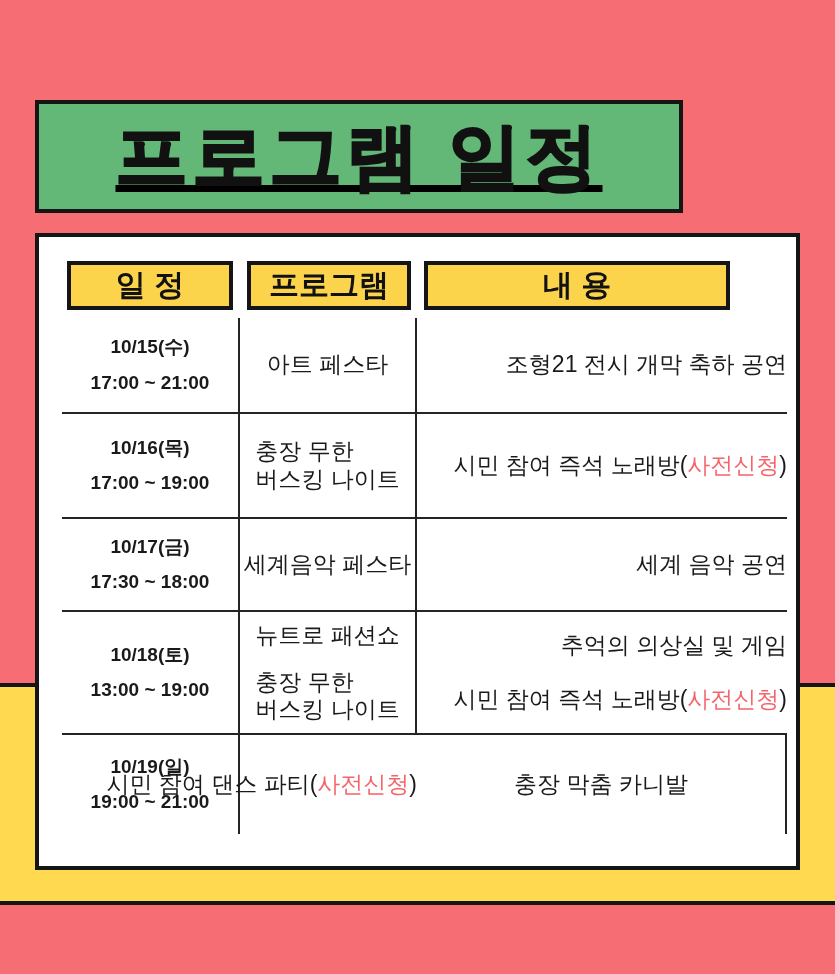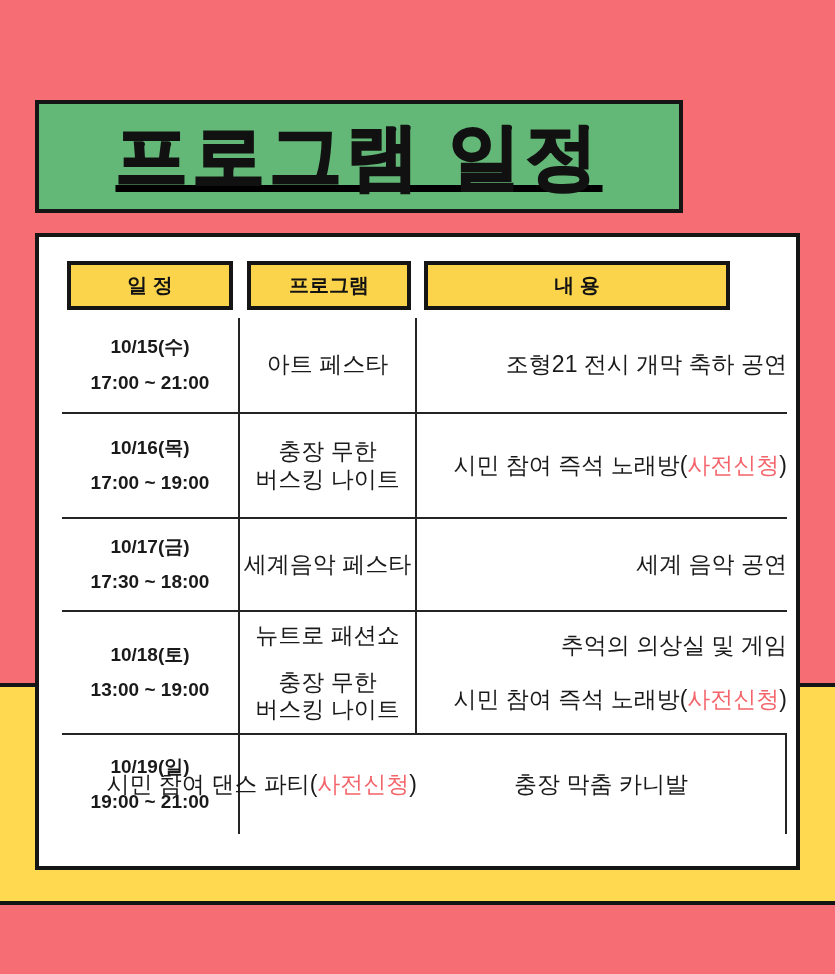--- a/index.html
+++ b/index.html
@@ -23,38 +23,38 @@
     -webkit-text-stroke:2.5px #111;white-space:nowrap;
   }
   .panel{
     position:absolute;left:35px;top:233px;width:765px;height:637px;
     box-sizing:border-box;background:#ffffff;border:4px solid #151515;
   }
   .hdr{
     position:absolute;top:24px;height:49px;box-sizing:border-box;
     background:#fcd44c;border:4px solid #151515;
     display:flex;align-items:center;justify-content:center;
-    font-size:20px;font-weight:700;color:#121212;white-space:nowrap;
+    font-size:30px;font-weight:700;color:#121212;white-space:nowrap;
   }
   .hdr1{left:28px;width:166px}
   .hdr2{left:208px;width:164px}
   .hdr3{left:385px;width:306px}
   .rows{
     position:absolute;left:23px;top:81px;width:725px;
     display:grid;
     grid-template-columns:178px 177px 370px;
     grid-template-rows:96px 105px 93px 123px 99px;
   }
   .cell{
     box-sizing:border-box;display:flex;flex-direction:column;
     align-items:center;justify-content:center;
     color:#1a1a1a;font-size:23px;line-height:1.18;
   }
   .c1{border-right:2px solid #242424;gap:13px;font-size:19px;text-align:center;font-weight:bold;}
-  .c2{border-right:2px solid #242424;text-align:center;}
+  .c2{border-right:2px solid #242424;text-align:left;}
   .c3{align-items:flex-end;padding-left:22px;text-align:left;}
   .hr{border-bottom:2px solid #242424;}
   .stack20{gap:20px}
   .stack26{gap:26px}
   .red{color:#f4656b}
   .nowrap{white-space:nowrap}
 </style>
 </head>
 <body>
 

